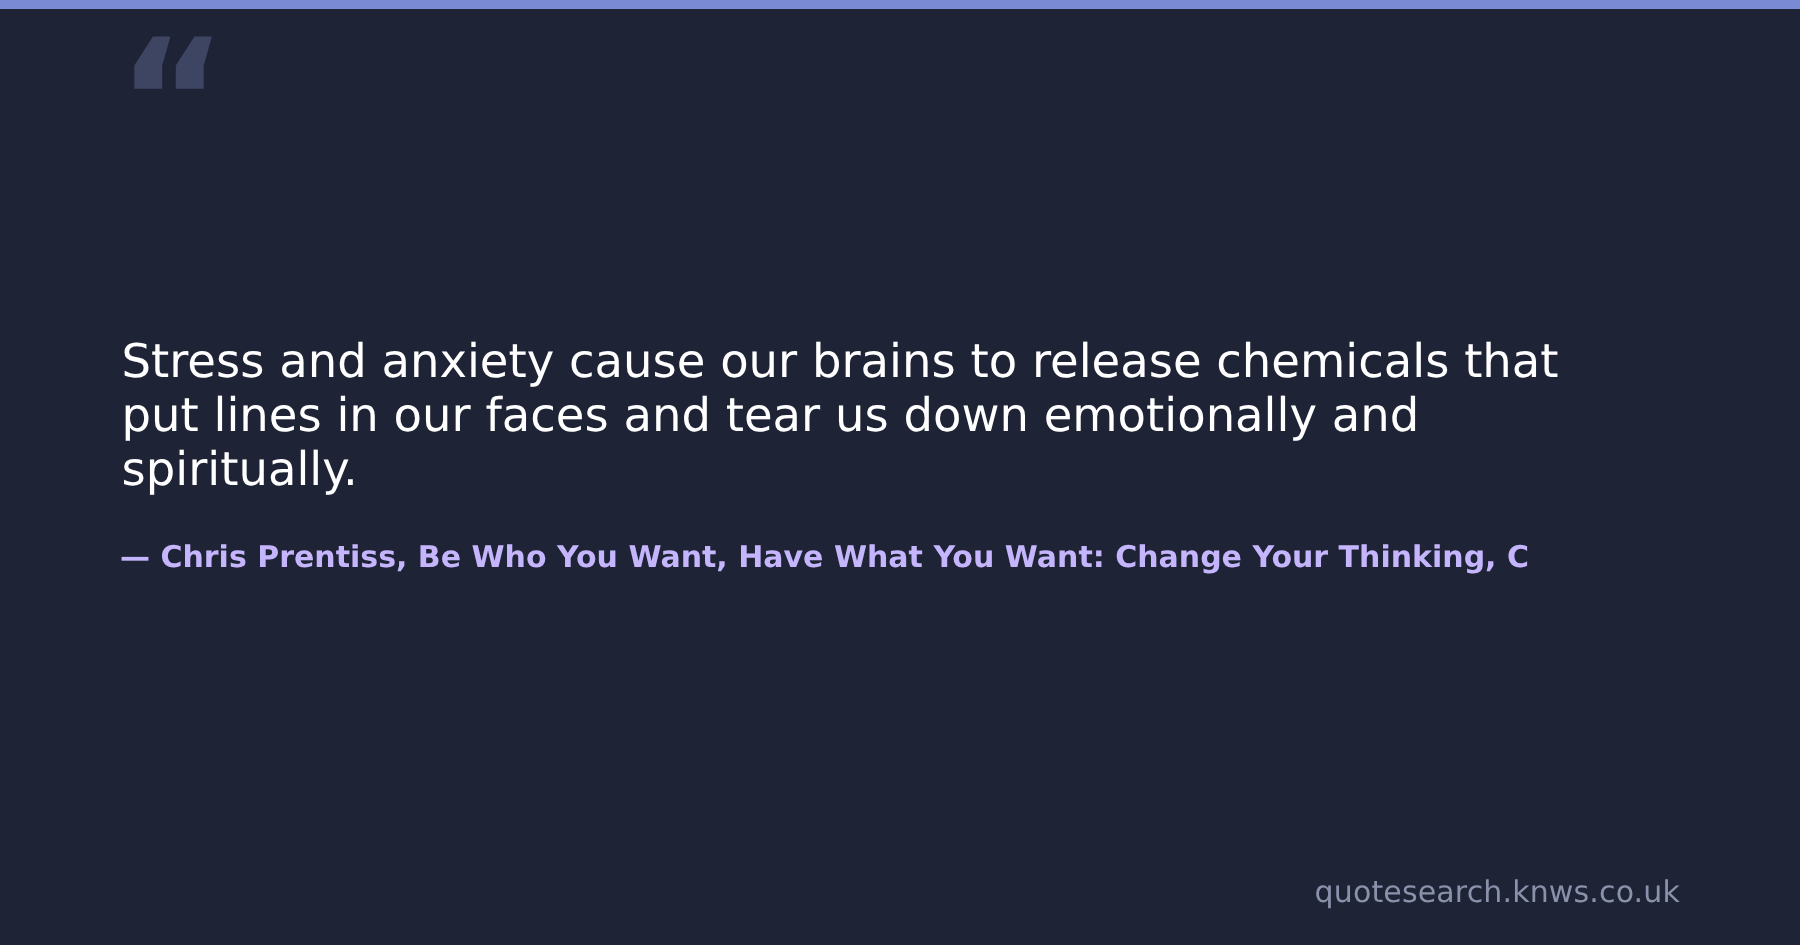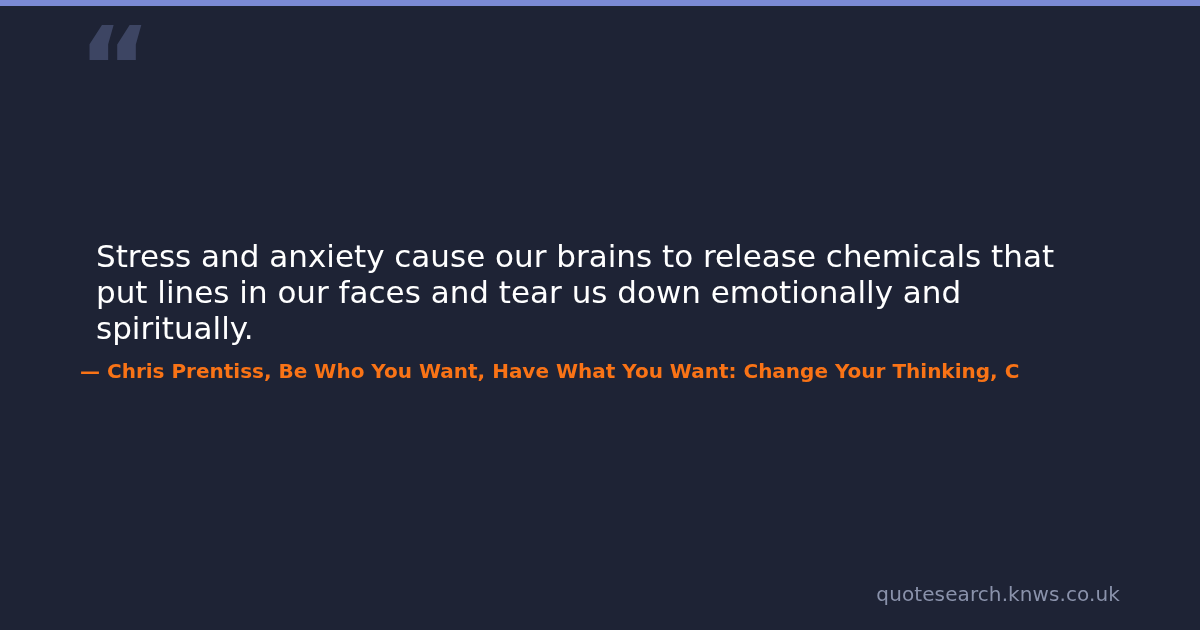--- a/index.html
+++ b/index.html
@@ -53,38 +53,38 @@
   }
 
   .quote-text {
     font-family: "DejaVu Sans", sans-serif;
     font-size: 31px;
     line-height: 36px;
     font-weight: normal;
     color: #ffffff;
     letter-spacing: 0px;
     width: 1010px;
-    margin: 16px;
+    margin: 1px;
   }
 
   .attribution-wrap {
     position: absolute;
     left: 80px;
     top: 357px;
     width: 1120px;
     height: 30px;
     overflow: hidden;
   }
 
   .attribution {
     font-family: "DejaVu Sans", sans-serif;
     font-size: 20px;
     font-weight: bold;
     line-height: 28px;
-    color: #f97316;
+    color: #c4b5fd;
     white-space: nowrap;
     margin: 0;
   }
 
   .footer {
     position: absolute;
     right: 80px;
     bottom: 24px;
     font-family: "DejaVu Sans", sans-serif;
     font-size: 20px;

